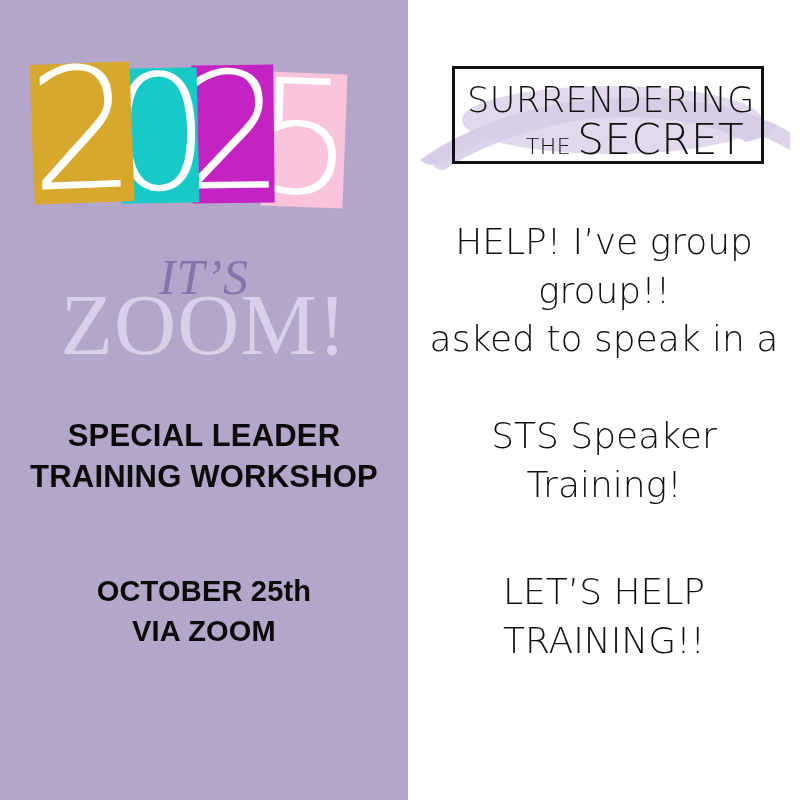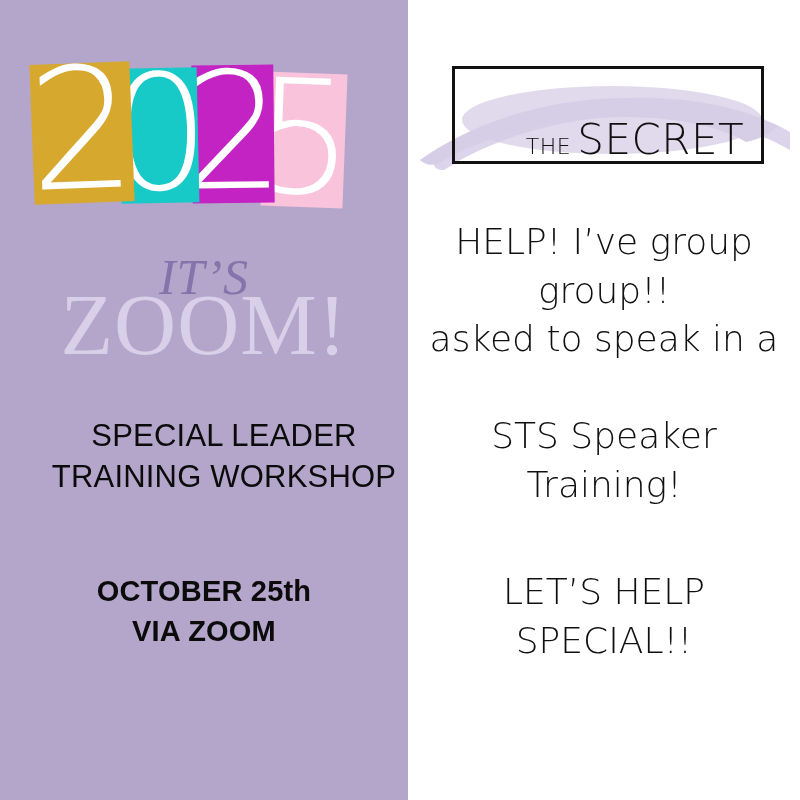--- a/index.html
+++ b/index.html
@@ -126,26 +126,25 @@
   }
 
   
   .workshop {
     position: absolute;
     left: 0;
     top: 415px;
     width: 408px;
     text-align: center;
     font-family: "Liberation Sans", sans-serif;
-    font-weight: normal;
+    font-weight: bold;
     font-size: 31px;
     line-height: 1.33;
     color: #0b0b0b;
     letter-spacing: 0.2px;
-    padding-left: 20px;
   }
   .when {
     position: absolute;
     left: 0;
     top: 548px;
     width: 408px;
     text-align: center;
     font-family: "Liberation Sans", sans-serif;
     font-weight: bold;
     font-size: 29px;
@@ -300,38 +299,39 @@
         <path d="M4,96 C40,70 96,44 172,36 C248,28 318,44 362,62
                  C352,72 340,76 330,78 C300,60 244,50 180,54
                  C116,58 56,78 22,100 C14,102 8,100 4,96 Z" fill="#d6cde6"></path>
         <path d="M18,100 C60,62 130,36 212,34 C286,32 340,48 374,68
                  L374,86 C336,64 282,50 214,52 C138,54 70,78 28,106
                  C22,106 18,104 18,100 Z" fill="#d6cde6" opacity="0.85"></path>
         <ellipse cx="196" cy="56" rx="150" ry="34" fill="#d6cde6" opacity="0.75"></ellipse>
       </svg>
 
       <div class="logo-box">
+        <div class="logo-line1">SURRENDERING</div>
         <div class="logo-line2">
           <span class="logo-the">THE</span><span class="logo-secret">SECRET</span>
         </div>
       </div>
 
     </div>
 
     <div class="rtext rtext-1">
       <div>HELP! I’ve group</div>
       <div>group!!</div>
       <div>asked to speak in a</div>
     </div>
 
     <div class="rtext rtext-2">
       <div>STS Speaker</div>
       <div>Training!</div>
     </div>
 
     <div class="rtext rtext-3">
       <div>LET’S HELP</div>
-      <div>SPECIAL!!</div>
+      <div>TRAINING!!</div>
     </div>
 
   </div>
 
 </div>
 
 </body></html>

